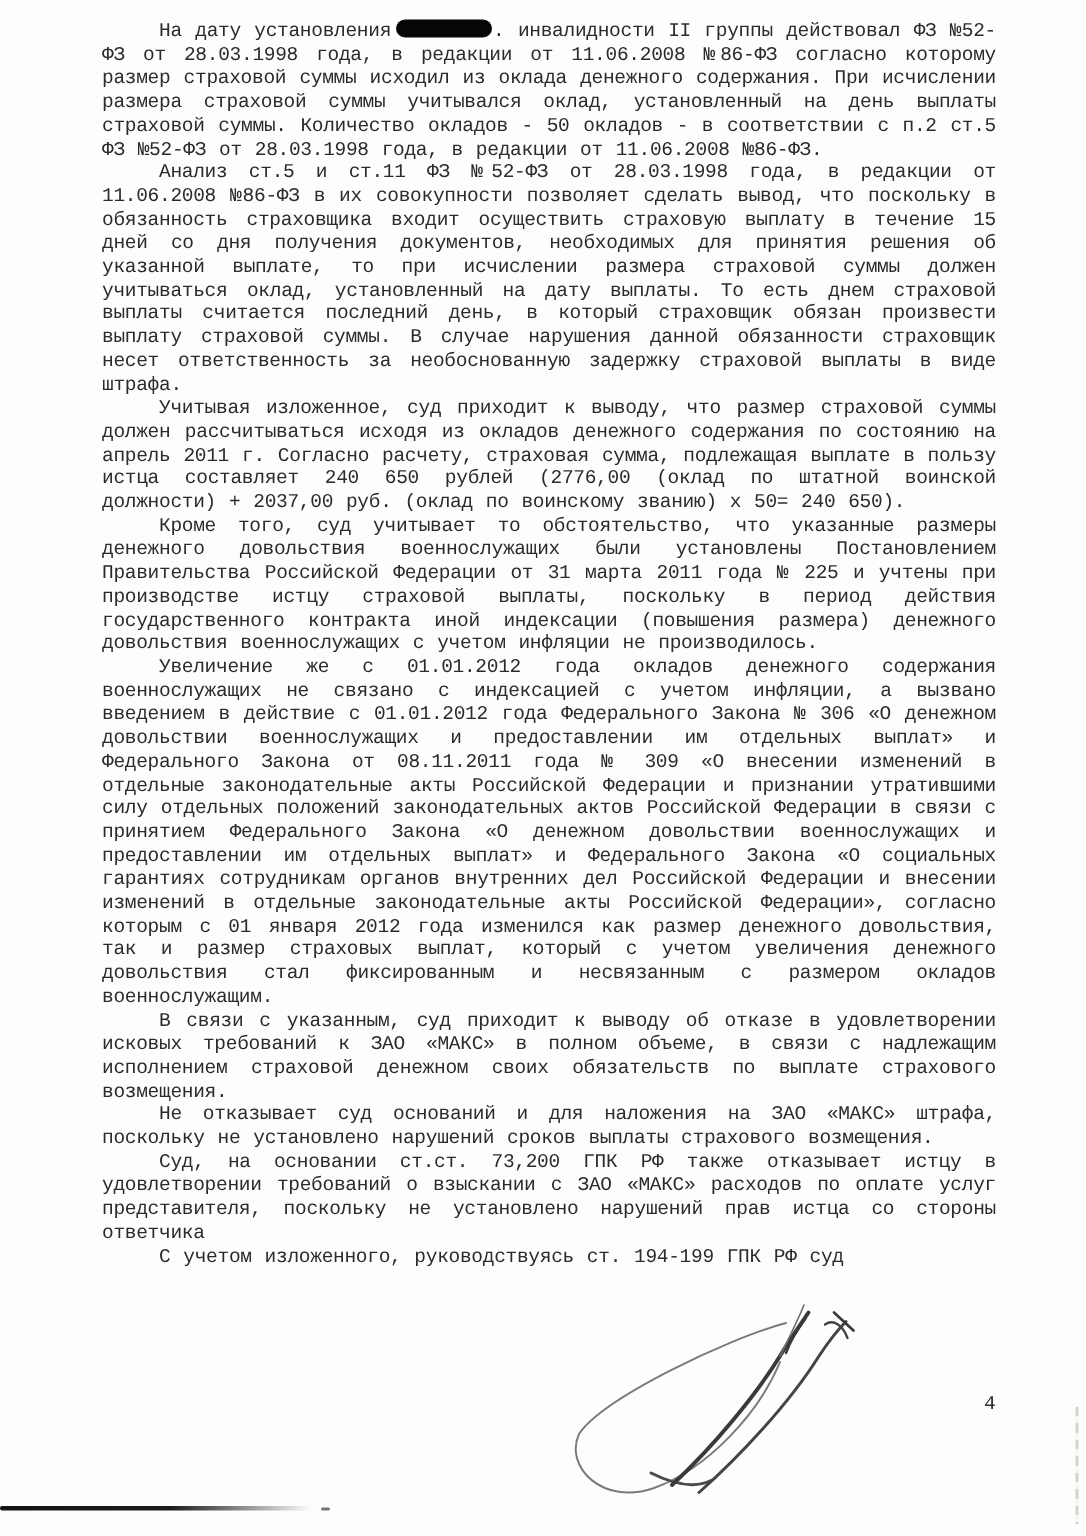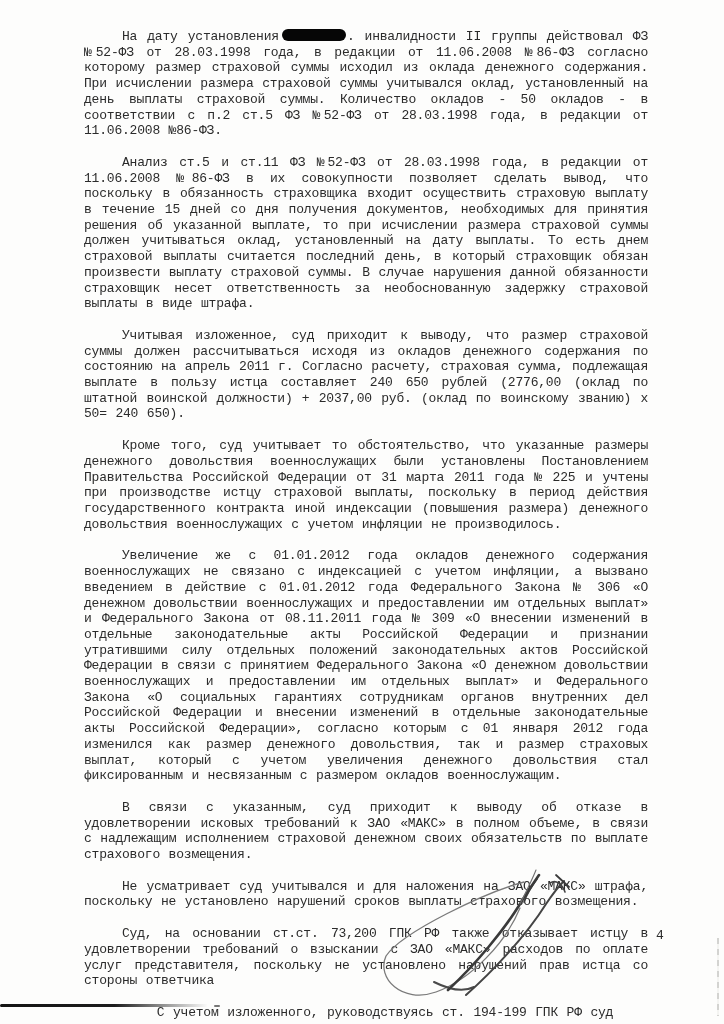--- a/index.html
+++ b/index.html
@@ -17,21 +17,21 @@
   .text-block {
     position: absolute;
     left: 68px; top: 13px; width: 596px;
     font-size: 13px;
     line-height: 15.7px;
     color: #2b2b2b;
     text-align: justify;
     letter-spacing: -0.2px;
     word-spacing: 1px;
   }
-  .text-block p { margin: 16px; text-indent: 38px; }
+  .text-block p { margin: 0; text-indent: 38px; }
   .text-block p.no-justify-last:last-child { text-align: left; }
   .redaction {
     display: inline-block;
     width: 64px; height: 12px;
     background: #060606;
     border-radius: 7px;
     vertical-align: -1px;
     margin: 0 1px 0 3px;
   }
   .pagenum {
@@ -72,23 +72,23 @@
 
 <div class="page">
 
   <div class="text-block">
     <p><span>На дату установления</span><span class="redaction"></span><span>. инвалидности II группы действовал ФЗ №52-ФЗ от 28.03.1998 года, в редакции от 11.06.2008 №86-ФЗ согласно которому  размер страховой суммы исходил из оклада денежного содержания. При исчислении размера страховой суммы учитывался оклад, установленный на день выплаты страховой суммы. Количество окладов - 50 окладов - в соответствии с п.2 ст.5 ФЗ №52-ФЗ от 28.03.1998 года, в редакции от 11.06.2008 №86-ФЗ.</span></p>
     <p>Анализ ст.5 и ст.11 ФЗ №52-ФЗ от 28.03.1998 года, в редакции от 11.06.2008 №86-ФЗ в их совокупности позволяет сделать вывод, что поскольку в обязанность страховщика входит осуществить страховую выплату в течение 15 дней со дня получения документов, необходимых для принятия решения об указанной выплате, то при исчислении размера страховой суммы должен учитываться оклад, установленный на дату выплаты.  То есть  днем страховой выплаты считается последний день, в который страховщик обязан произвести выплату страховой суммы. В случае нарушения данной обязанности страховщик несет ответственность за необоснованную задержку страховой выплаты в виде штрафа.</p>
     <p>Учитывая изложенное, суд приходит к выводу, что размер страховой суммы должен рассчитываться исходя из окладов денежного содержания по состоянию на апрель 2011 г. Согласно расчету, страховая сумма, подлежащая выплате в пользу истца составляет 240 650 рублей  (2776,00 (оклад по штатной воинской должности) + 2037,00 руб. (оклад по воинскому званию) х 50= 240 650).</p>
     <p>Кроме того, суд учитывает то обстоятельство, что указанные размеры денежного довольствия военнослужащих были установлены Постановлением Правительства Российской Федерации от 31 марта 2011 года № 225 и учтены при производстве истцу страховой выплаты, поскольку в период действия государственного контракта иной индексации (повышения размера) денежного довольствия военнослужащих с учетом инфляции не производилось.</p>
     <p>Увеличение же с 01.01.2012 года окладов денежного содержания военнослужащих не связано с индексацией с учетом инфляции, а вызвано введением в действие с 01.01.2012 года Федерального Закона № 306 «О денежном довольствии военнослужащих и предоставлении им отдельных выплат» и Федерального Закона от 08.11.2011 года № 309 «О внесении изменений в отдельные законодательные акты Российской Федерации и признании утратившими силу отдельных положений законодательных актов Российской Федерации в связи с принятием Федерального Закона «О денежном довольствии военнослужащих и предоставлении им отдельных выплат» и Федерального Закона «О социальных гарантиях сотрудникам органов внутренних дел Российской Федерации и внесении изменений в отдельные законодательные акты Российской Федерации», согласно которым с 01 января 2012 года изменился как размер денежного довольствия, так и размер страховых выплат, который с учетом увеличения денежного довольствия стал фиксированным и несвязанным с размером окладов военнослужащим.</p>
     <p>В связи с указанным, суд приходит к выводу об отказе в удовлетворении исковых требований к ЗАО «МАКС» в полном объеме, в связи с надлежащим исполнением страховой денежном своих обязательств по выплате страхового возмещения.</p>
-    <p>Не усматривает суд учитывался и для наложения на ЗАО «МАКС» штрафа, поскольку не установлено нарушений сроков выплаты страхового возмещения.</p>
+    <p>Не отказывает суд оснований и для наложения на ЗАО «МАКС» штрафа, поскольку не установлено нарушений сроков выплаты страхового возмещения.</p>
     <p>Суд, на основании ст.ст. 73,200 ГПК РФ также отказывает истцу в удовлетворении требований о взыскании с ЗАО «МАКС» расходов по оплате услуг представителя, поскольку не установлено нарушений прав истца со стороны ответчика</p>
-    <p class="no-justify-last" style="text-align:center;">С учетом изложенного, руководствуясь ст. 194-199 ГПК РФ суд</p>
+    <p class="no-justify-last" style="text-align:left;">С учетом изложенного, руководствуясь ст. 194-199 ГПК РФ суд</p>
   </div>
 
   <div class="pagenum">4</div>
 
   <svg class="signature" viewBox="0 0 240 165" xmlns="http://www.w3.org/2000/svg" fill="none">
 
     <path d="M146,30 C108,40 24,80 8,104 C-2,126 24,152 58,140 C94,127 128,90 142,56" stroke="#7a7a7a" stroke-width="1.3" stroke-linecap="round"></path>
 
     <path d="M56,130 C70,137 84,141 96,135" stroke="#4a4a4a" stroke-width="2" stroke-linecap="round"></path>
 

